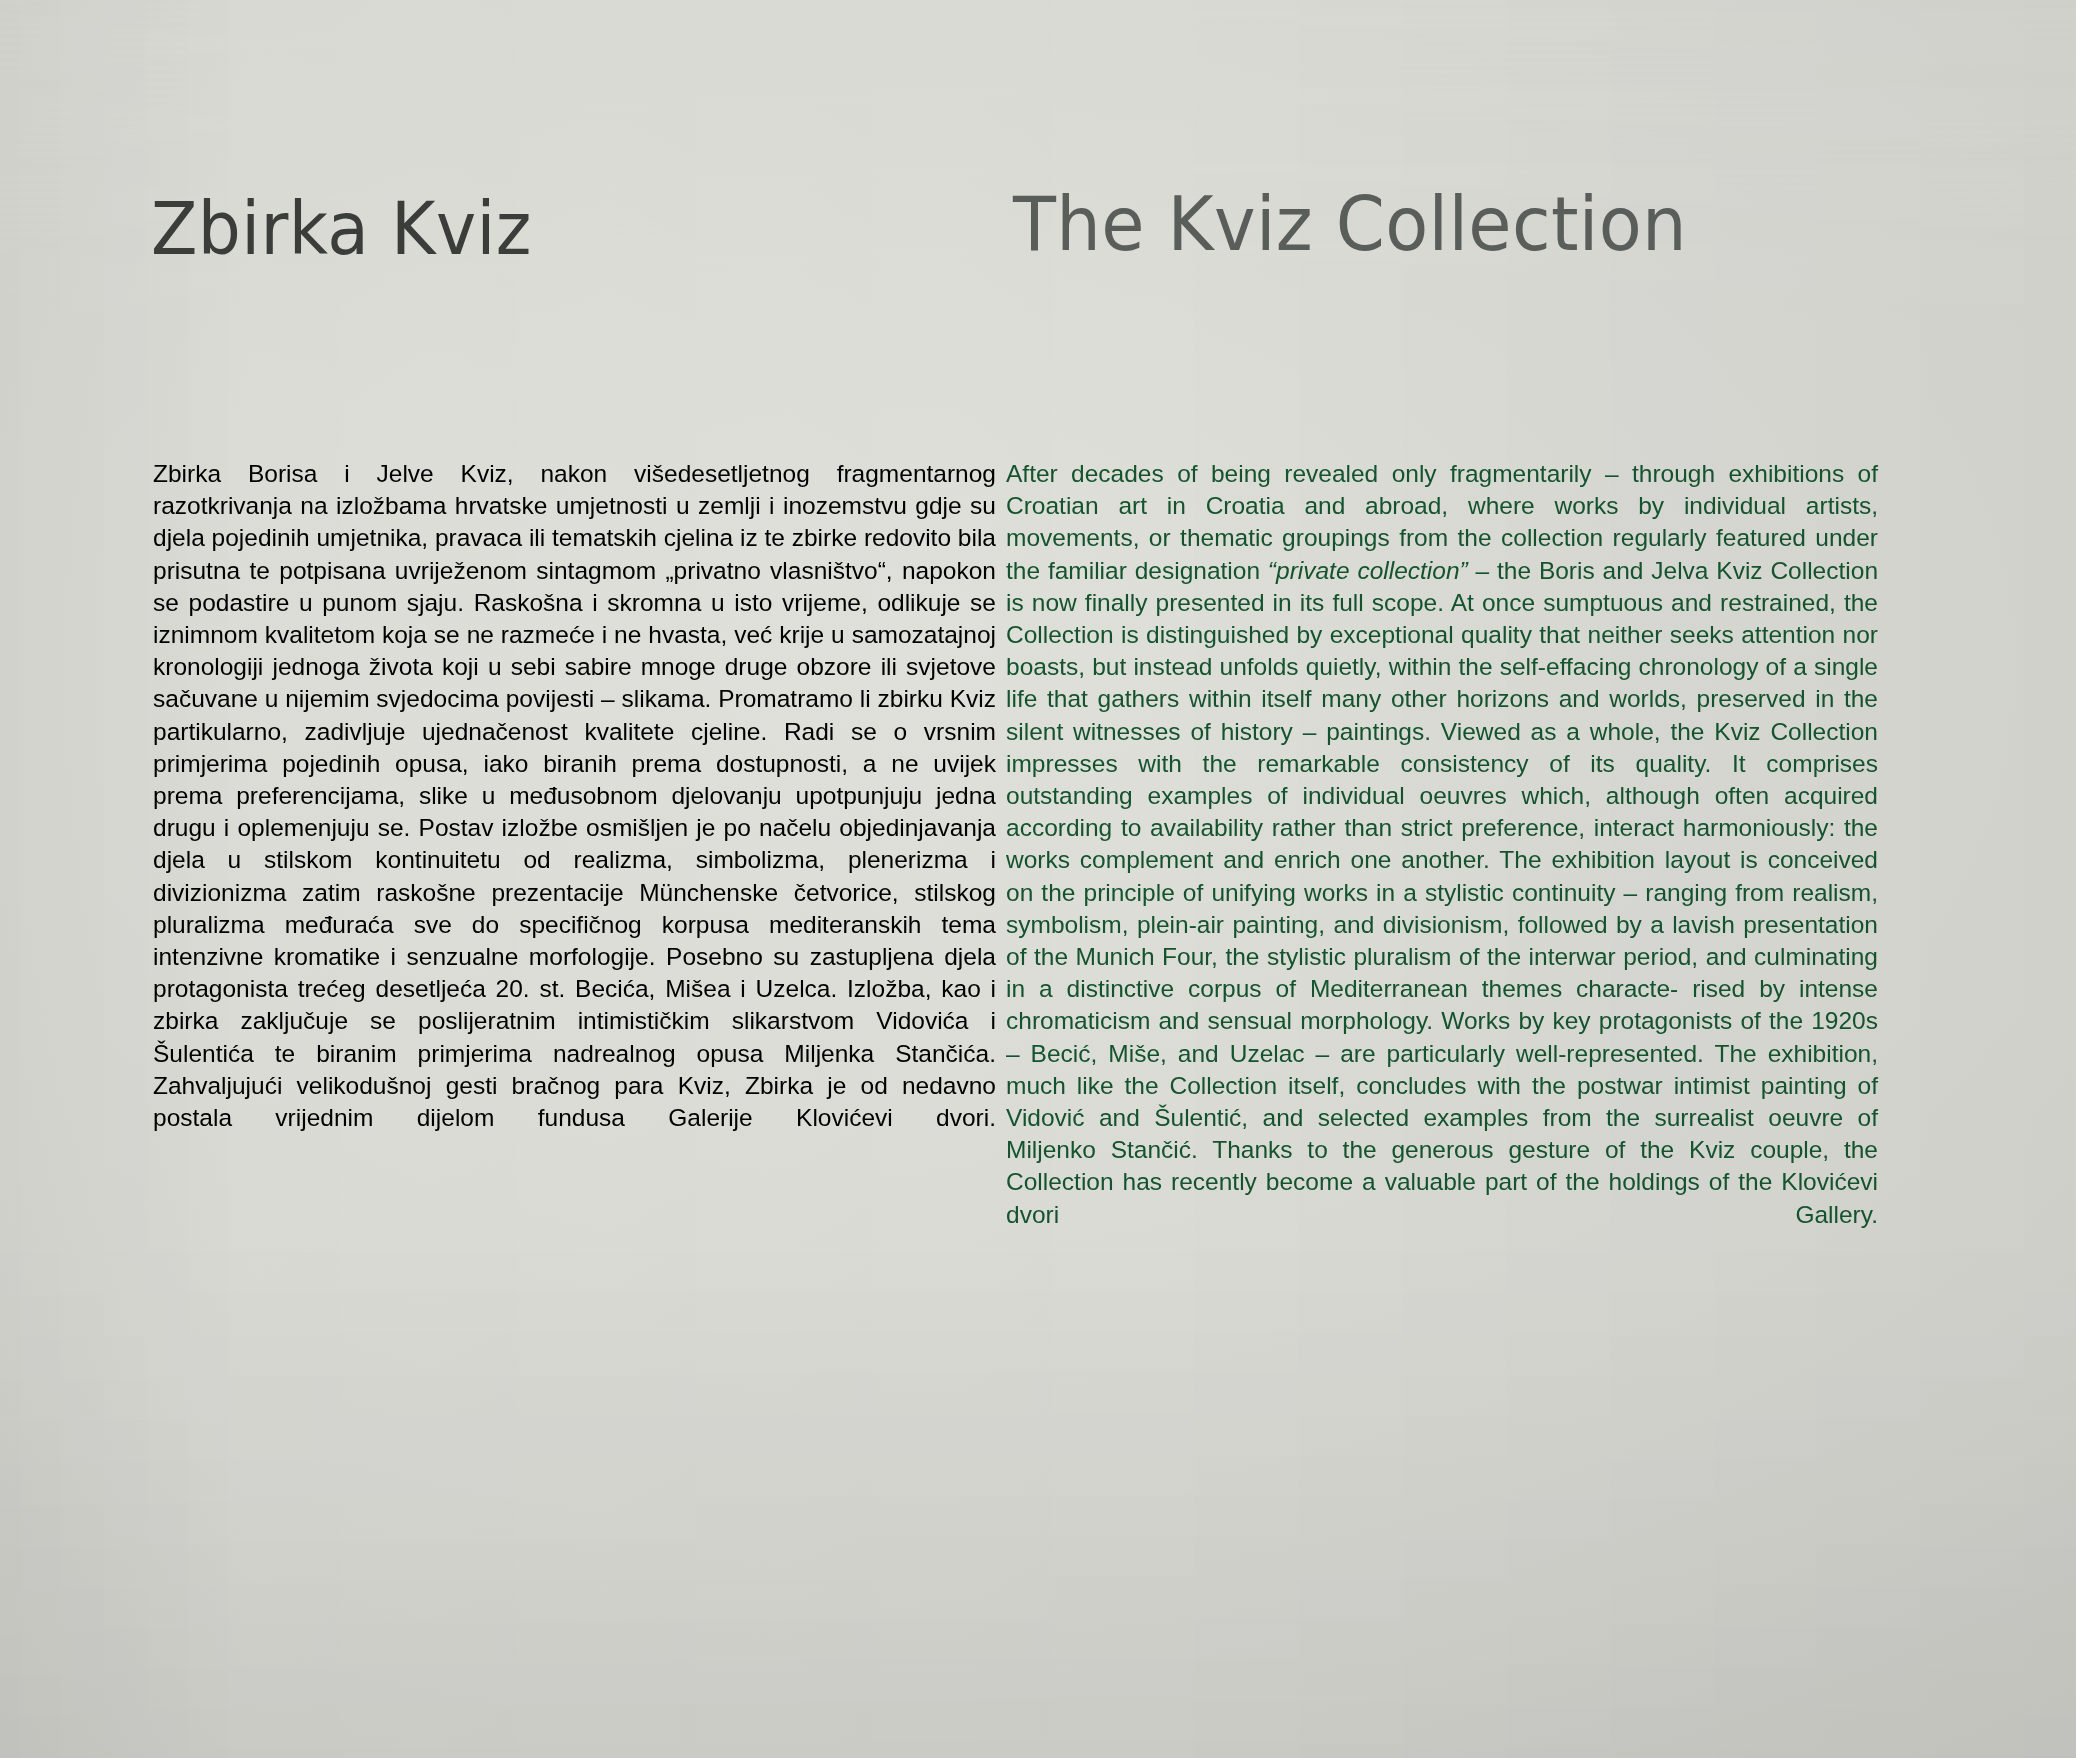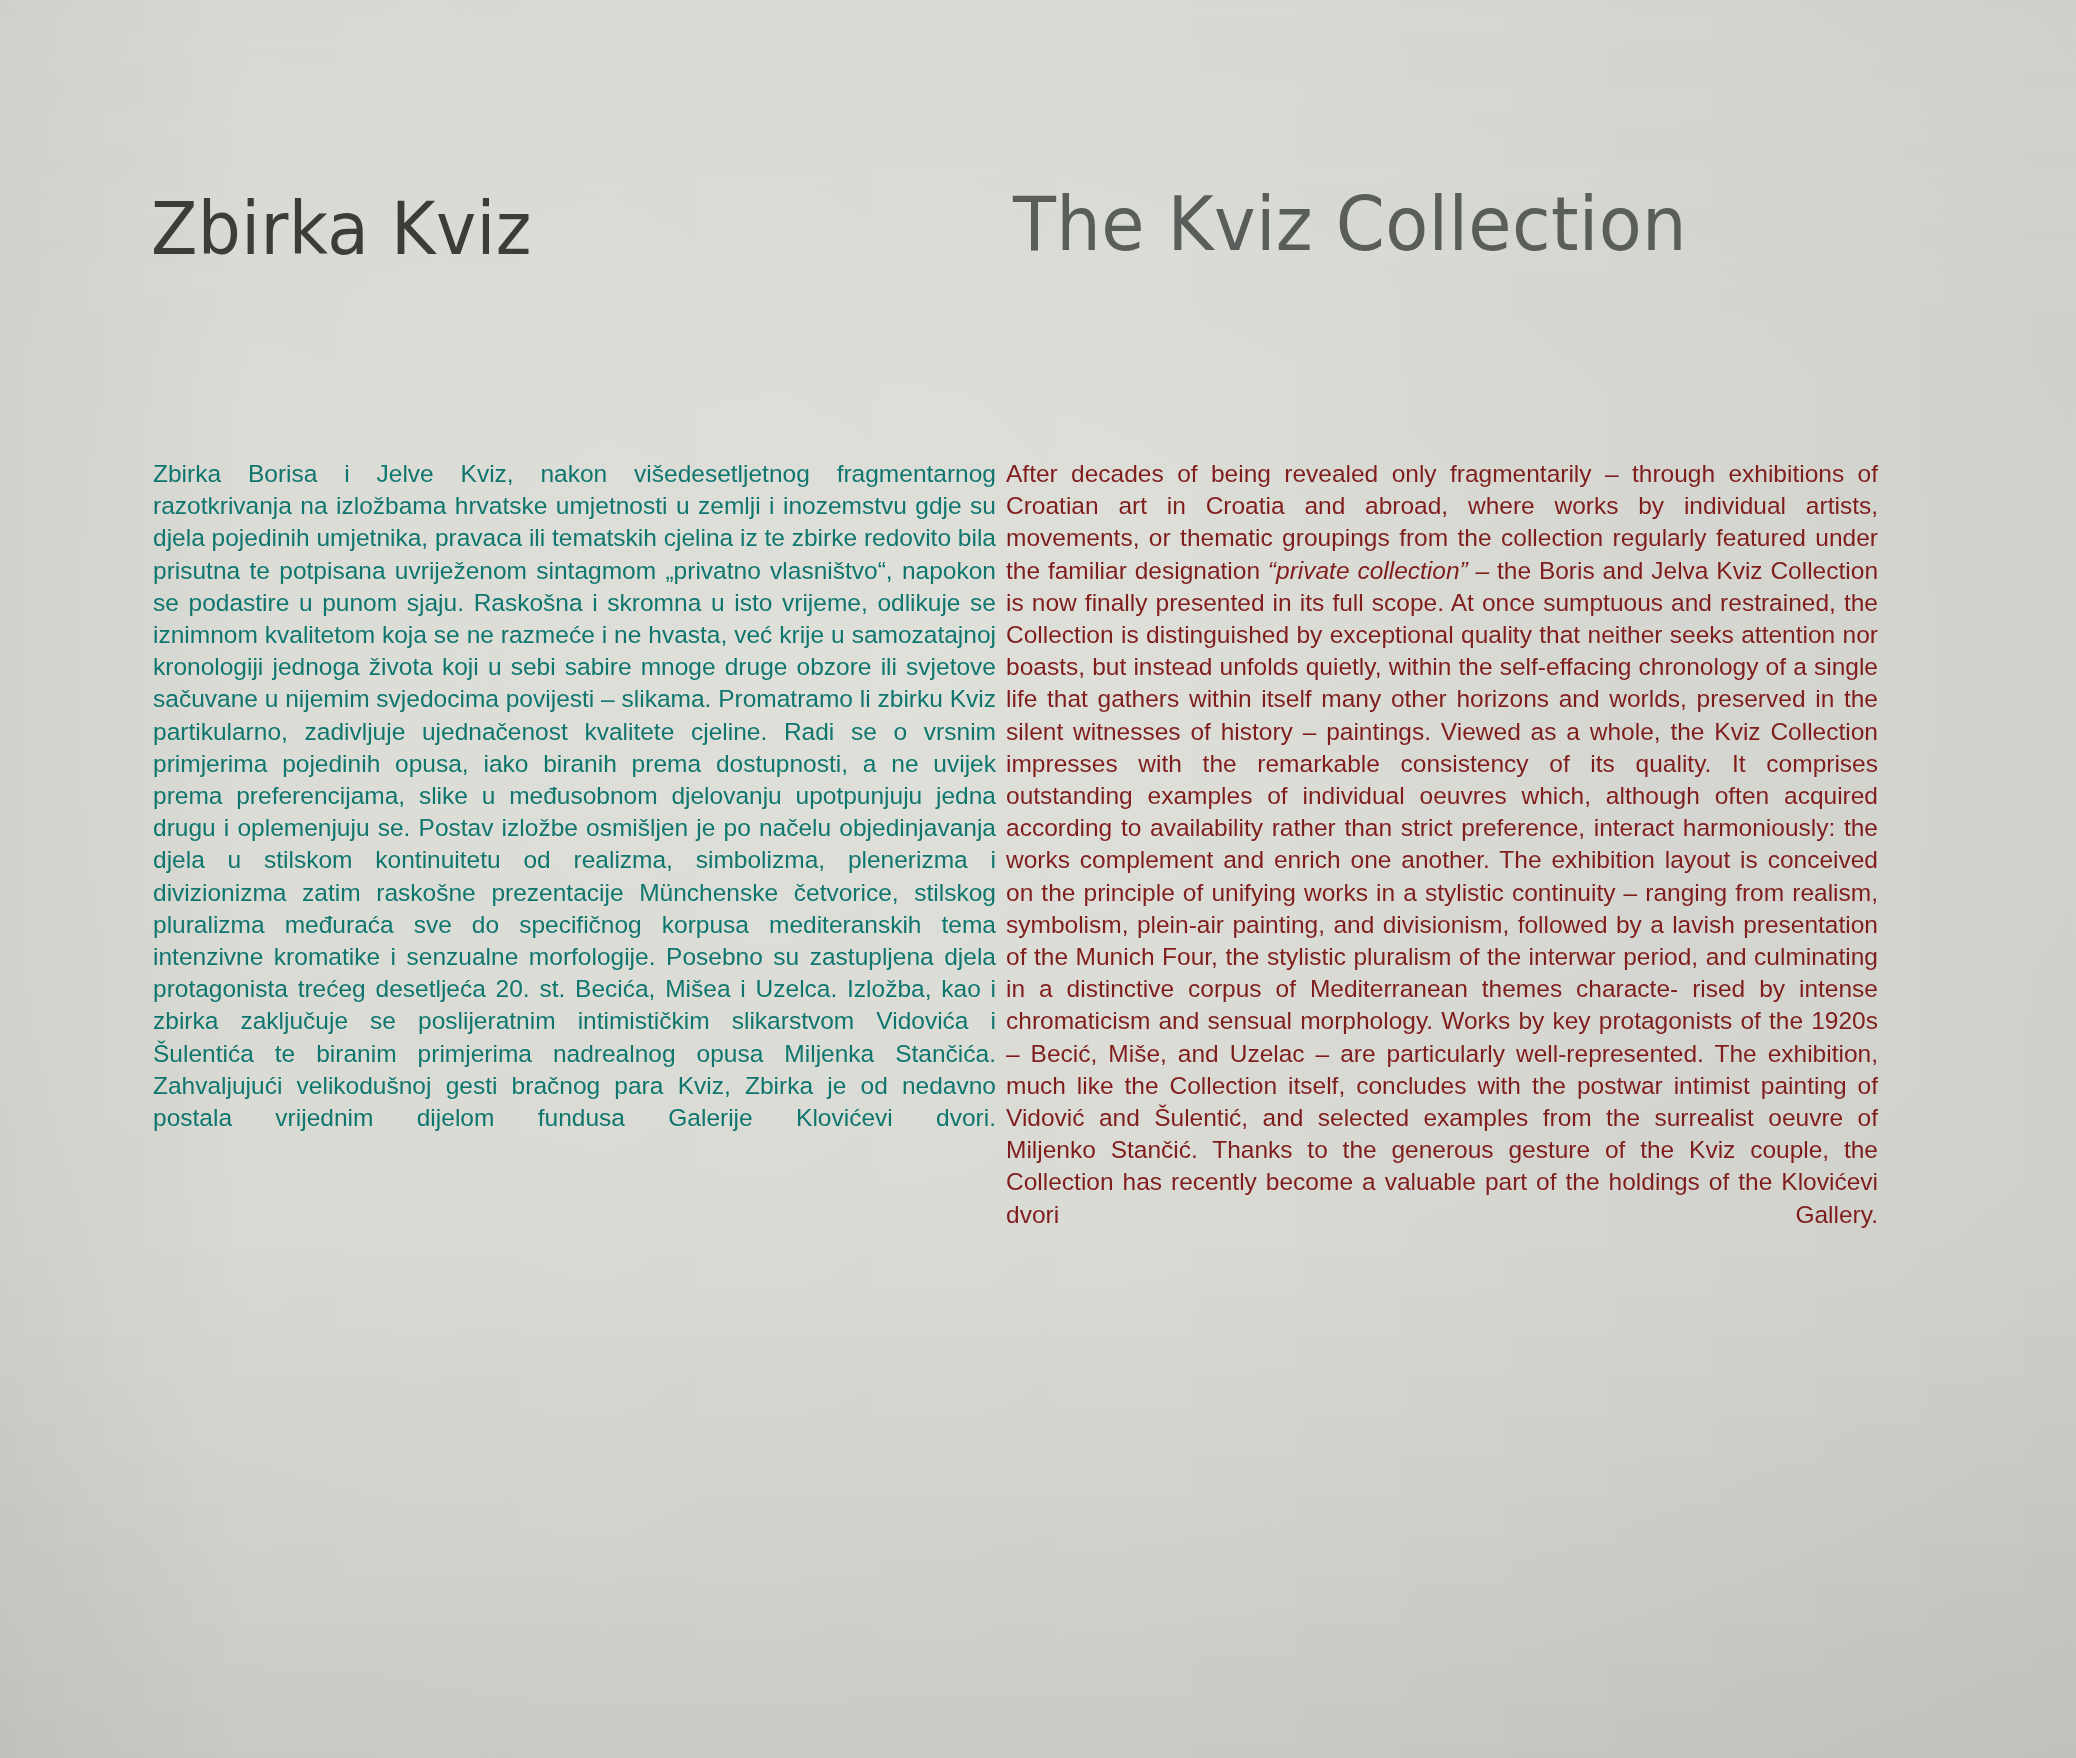--- a/index.html
+++ b/index.html
@@ -64,32 +64,32 @@
   }
 
   
   .col {
     position: absolute;
     top: 458px;
     font-size: 24.5px;
     line-height: 1.315;
     text-align: justify;
     text-justify: inter-word;
-    color: #0f766e;
+    color: #000000;
     font-family: "Liberation Sans", sans-serif;
     -webkit-font-smoothing: antialiased;
   }
   #col-hr {
     left: 153px;
     width: 843px;
   }
   #col-en {
     left: 1006px;
     width: 872px;
-    color: #7f1d1d;
+    color: #14532d;
   }
   .col p {
     margin: 0;
   }
   .col em {
     font-style: italic;
   }
   
   .col p::after {
     content: "";

